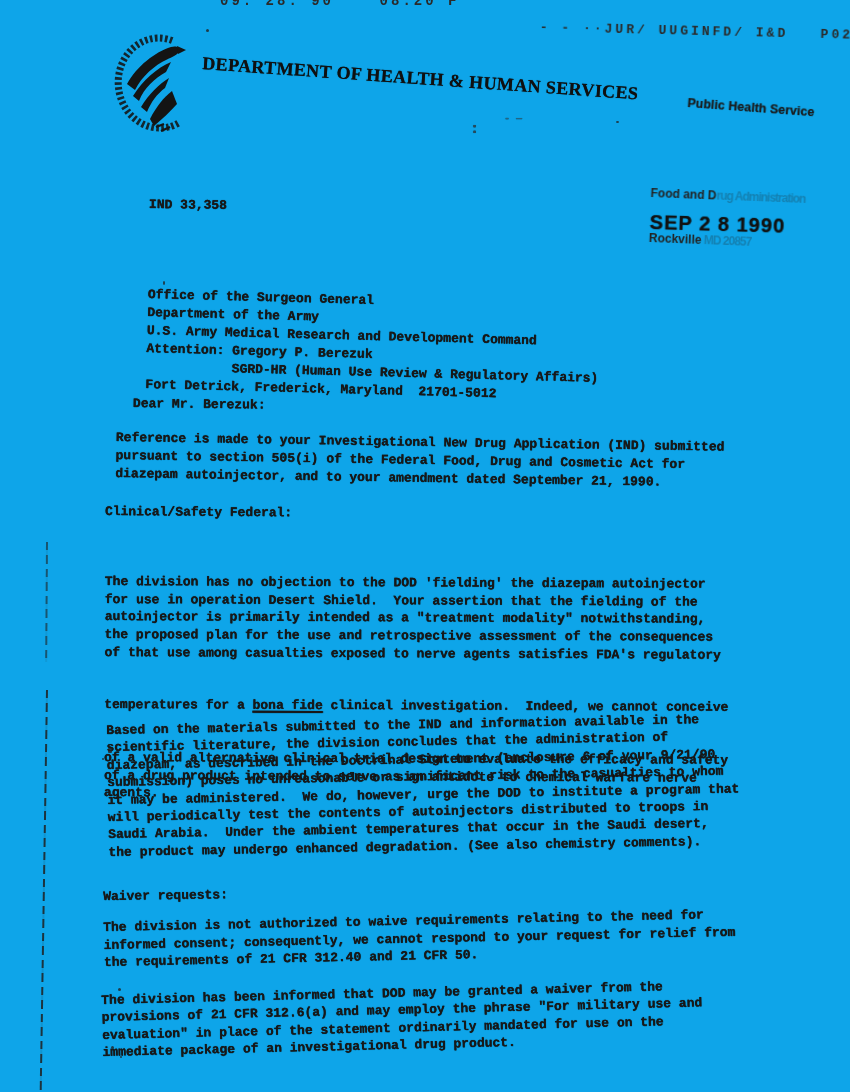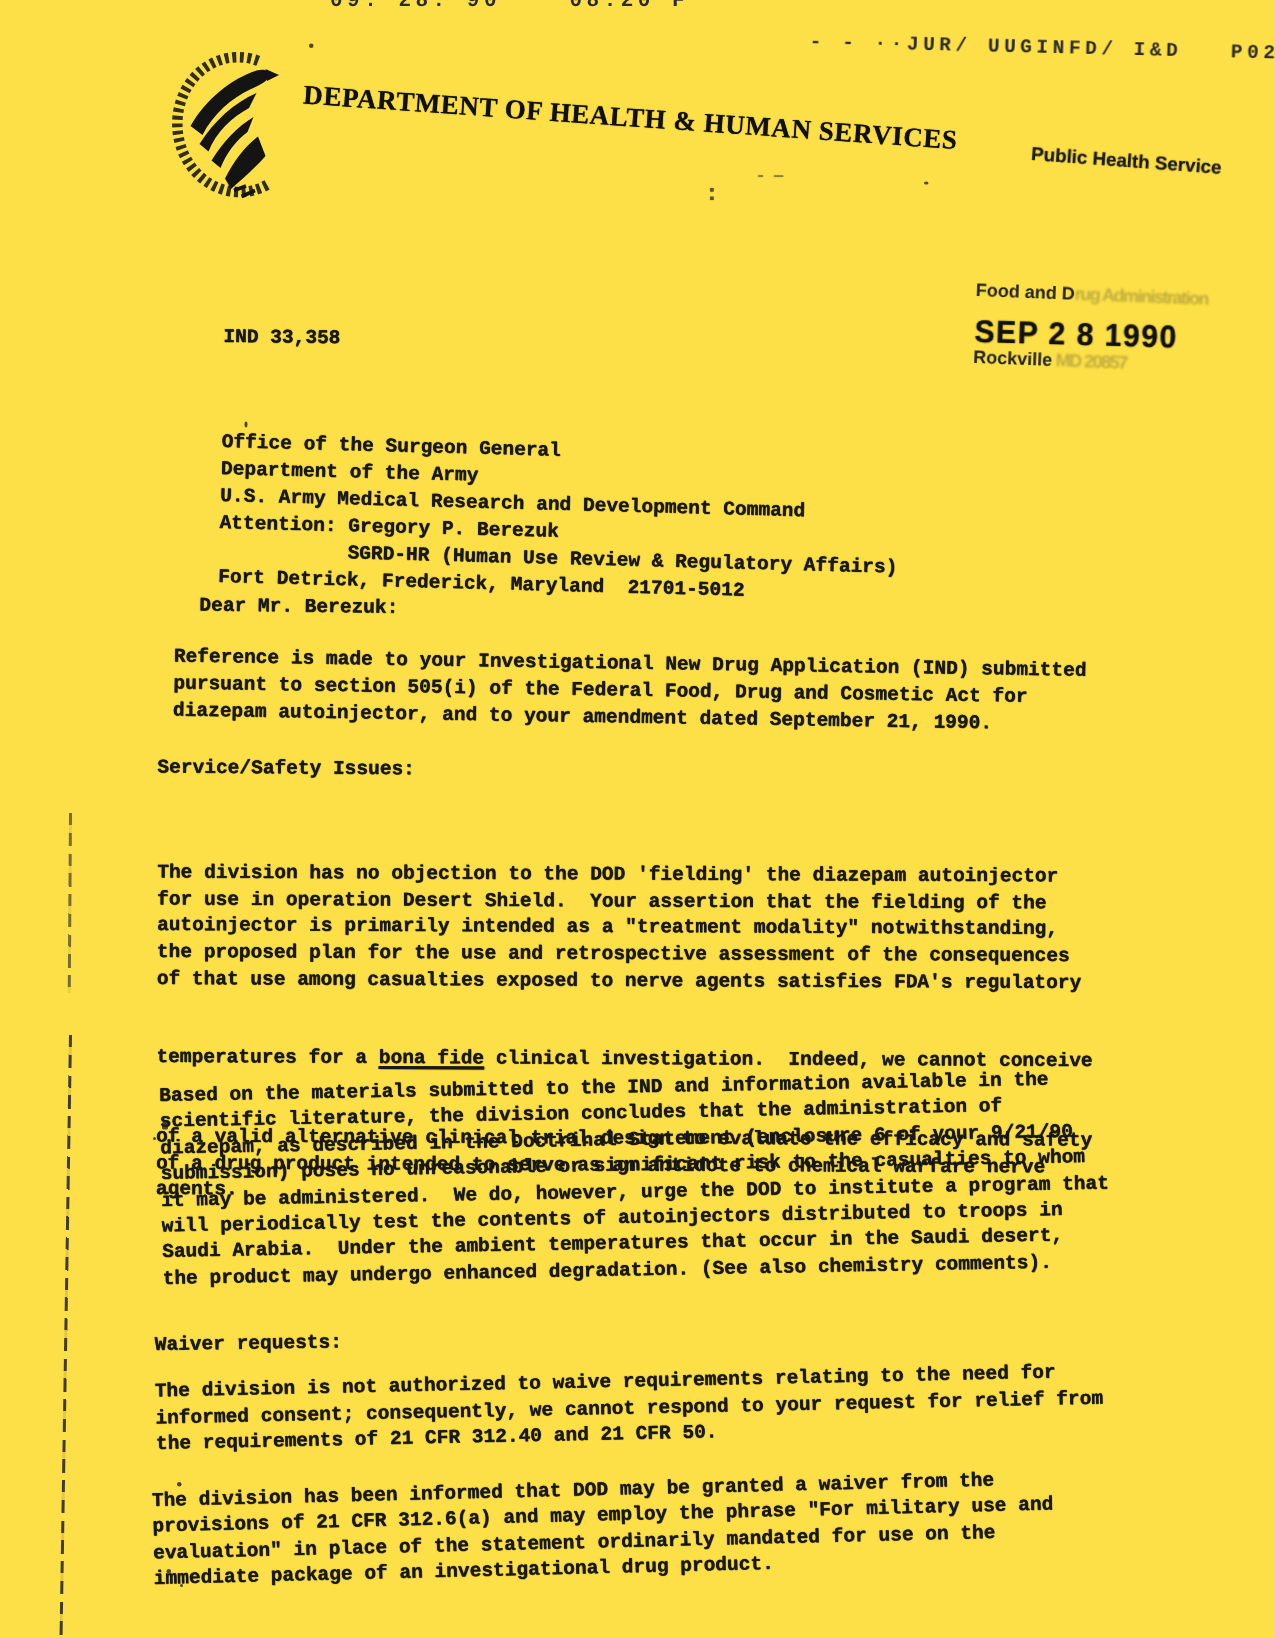--- a/index.html
+++ b/index.html
@@ -1,17 +1,17 @@
 <!DOCTYPE html>
 <html><head>
 <meta charset="utf-8">
 <style>
   html,body { margin:0; padding:0; background:#ffffff; }
   .page {
-    position:relative; width:850px; height:1092px; background:#fde047;
+    position:relative; width:850px; height:1092px; background:#0ea5e9;
     overflow:hidden;
     font-family:"Liberation Mono","DejaVu Sans Mono",monospace;
     color:#141414;
   }
   .abs { position:absolute; }
   
   .tw {
     font-family:"Liberation Mono","DejaVu Sans Mono",monospace;
     font-weight:700; font-size:13px; line-height:17.6px;
     color:#181818; white-space:pre;
@@ -98,37 +98,37 @@
   <div class="abs phs" style="left:688px; top:96px; transform:rotate(4.2deg);">Public Health Service</div>
 
   <div class="abs fda" style="left:652px; top:156px; transform:rotate(2.2deg);">
     <div><span>Food and D</span><span class="faded">rug Administration</span></div>
     <div><span>Rockville</span><span class="faded"> MD 20857</span></div>
   </div>
 
   <div class="abs tw artifact-txt" style="left:504px; top:110px; font-size:10px; opacity:.55;">- —</div>
   <div class="abs tw artifact-txt" style="left:470px; top:124px; font-size:15px; line-height:11px; opacity:.8;">:</div>
 
-  <div class="abs tw" style="left:149px; top:216px; transform:rotate(.6deg);">IND 33,358</div>
+  <div class="abs tw" style="left:149px; top:196px; transform:rotate(.6deg);">IND 33,358</div>
   <div class="abs stamp" style="left:650px; top:210px;">SEP 2 8 1990</div>
 
   <div class="abs tw pre" style="left:148px; top:286px; line-height:18px; transform:rotate(1.5deg);">Office of the Surgeon General
 Department of the Army
 U.S. Army Medical Research and Development Command
 Attention: Gregory P. Berezuk
            SGRD-HR (Human Use Review &amp; Regulatory Affairs)
 Fort Detrick, Frederick, Maryland  21701-5012</div>
 
   <div class="abs tw" style="left:133px; top:395px; transform:rotate(.7deg);">Dear Mr. Berezuk:</div>
 
   <div class="abs tw pre" style="left:116px; top:429px; line-height:17.8px; transform:rotate(.9deg);">Reference is made to your Investigational New Drug Application (IND) submitted
 pursuant to section 505(i) of the Federal Food, Drug and Cosmetic Act for
 diazepam autoinjector, and to your amendment dated September 21, 1990.</div>
 
-  <div class="abs tw" style="left:105px; top:503px; transform:rotate(.4deg);">Service/Safety Issues:</div>
+  <div class="abs tw" style="left:105px; top:503px; transform:rotate(.4deg);">Clinical/Safety Federal:</div>
 
   <div class="abs tw" style="left:105px; top:538px; transform:rotate(.25deg);">
     <div class="pre">The division has no objection to the DOD 'fielding' the diazepam autoinjector
 for use in operation Desert Shield.  Your assertion that the fielding of the
 autoinjector is primarily intended as a "treatment modality" notwithstanding,
 the proposed plan for the use and retrospective assessment of the consequences
 of that use among casualties exposed to nerve agents satisfies FDA's regulatory</div>
     <div class="pre"><span>temperatures for a </span><span class="u">bona fide</span><span> clinical investigation.  Indeed, we cannot conceive</span></div>
     <div class="pre">of a valid alternative clinical trial design to evaluate the efficacy and safety
 of a drug product intended to serve as an antidote to chemical warfare nerve

